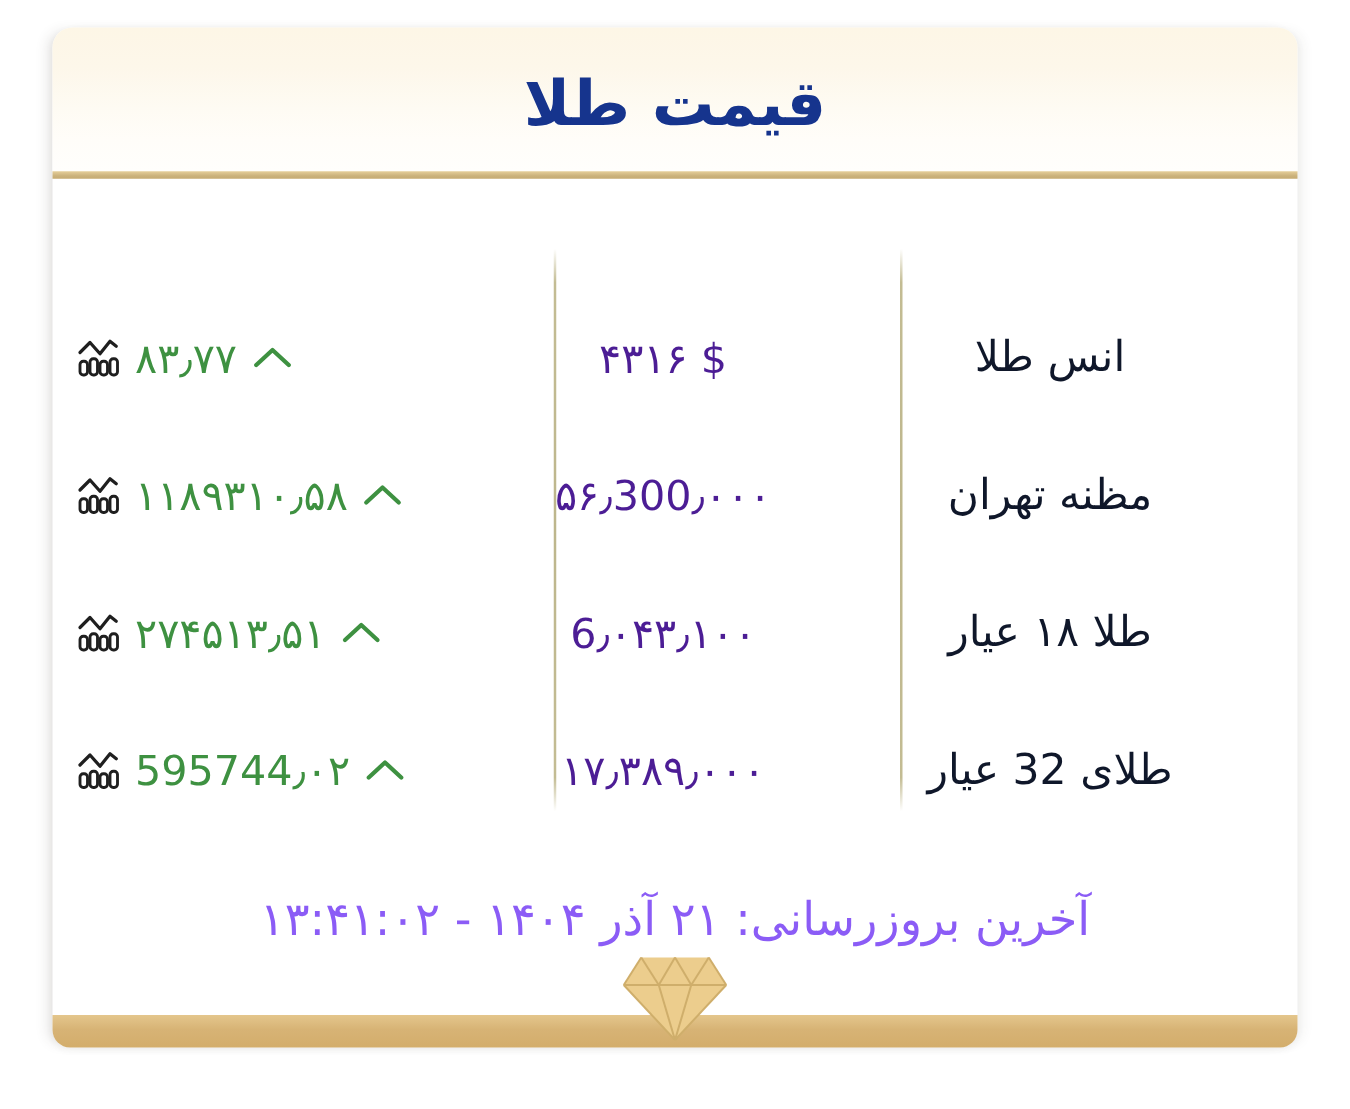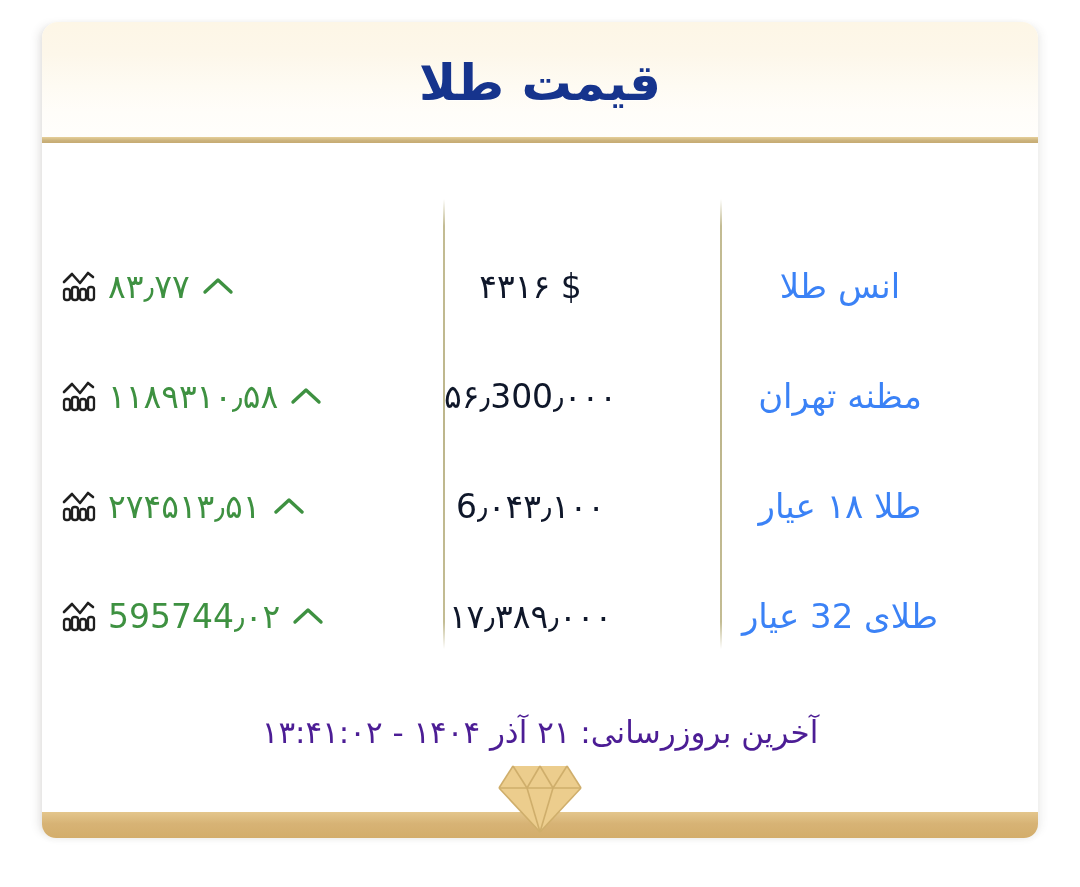--- a/index.html
+++ b/index.html
@@ -113,31 +113,31 @@
   .row-2 { top: 308px; }
   .row-3 { top: 418px; }
 
   .cell-label {
     position: absolute;
     right: 48px;
     width: 300px;
     text-align: center;
     font-size: 34px;
     font-weight: 400;
-    color: #3b82f6;
+    color: #0f172a;
     direction: rtl;
   }
   .cell-price {
     position: absolute;
     right: 370px;
     width: 275px;
     text-align: center;
     font-size: 33px;
     font-weight: 400;
-    color: #0f172a;
+    color: #4c1d95;
     direction: ltr;
     unicode-bidi: plaintext;
   }
   .cell-change {
     position: absolute;
     left: 20px;
     right: 670px;
     display: flex;
     align-items: center;
     justify-content: flex-start;
@@ -168,22 +168,22 @@
     display: block;
   }
 
   
   .footer-update {
     position: absolute;
     left: 0;
     top: 692px;
     width: 100%;
     text-align: center;
-    font-size: 31px;
-    color: #4c1d95;
+    font-size: 37px;
+    color: #8b5cf6;
     direction: rtl;
   }
 
   .bottom-bar {
     position: absolute;
     left: 0;
     bottom: 0;
     width: 100%;
     height: 26px;
     border-radius: 0 0 14px 14px;

